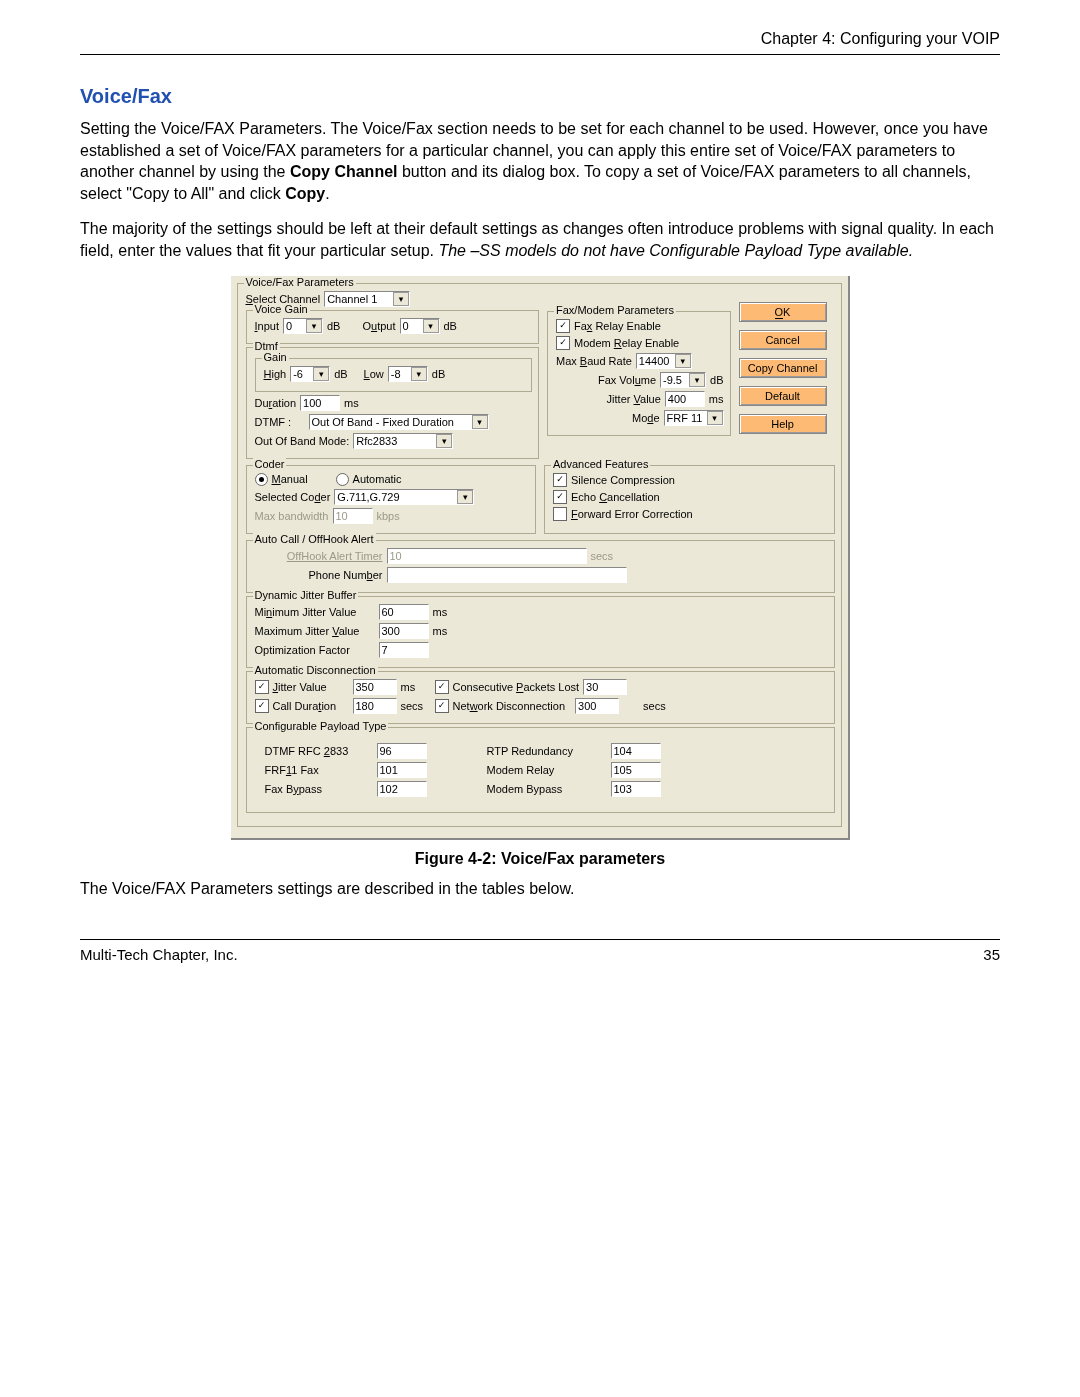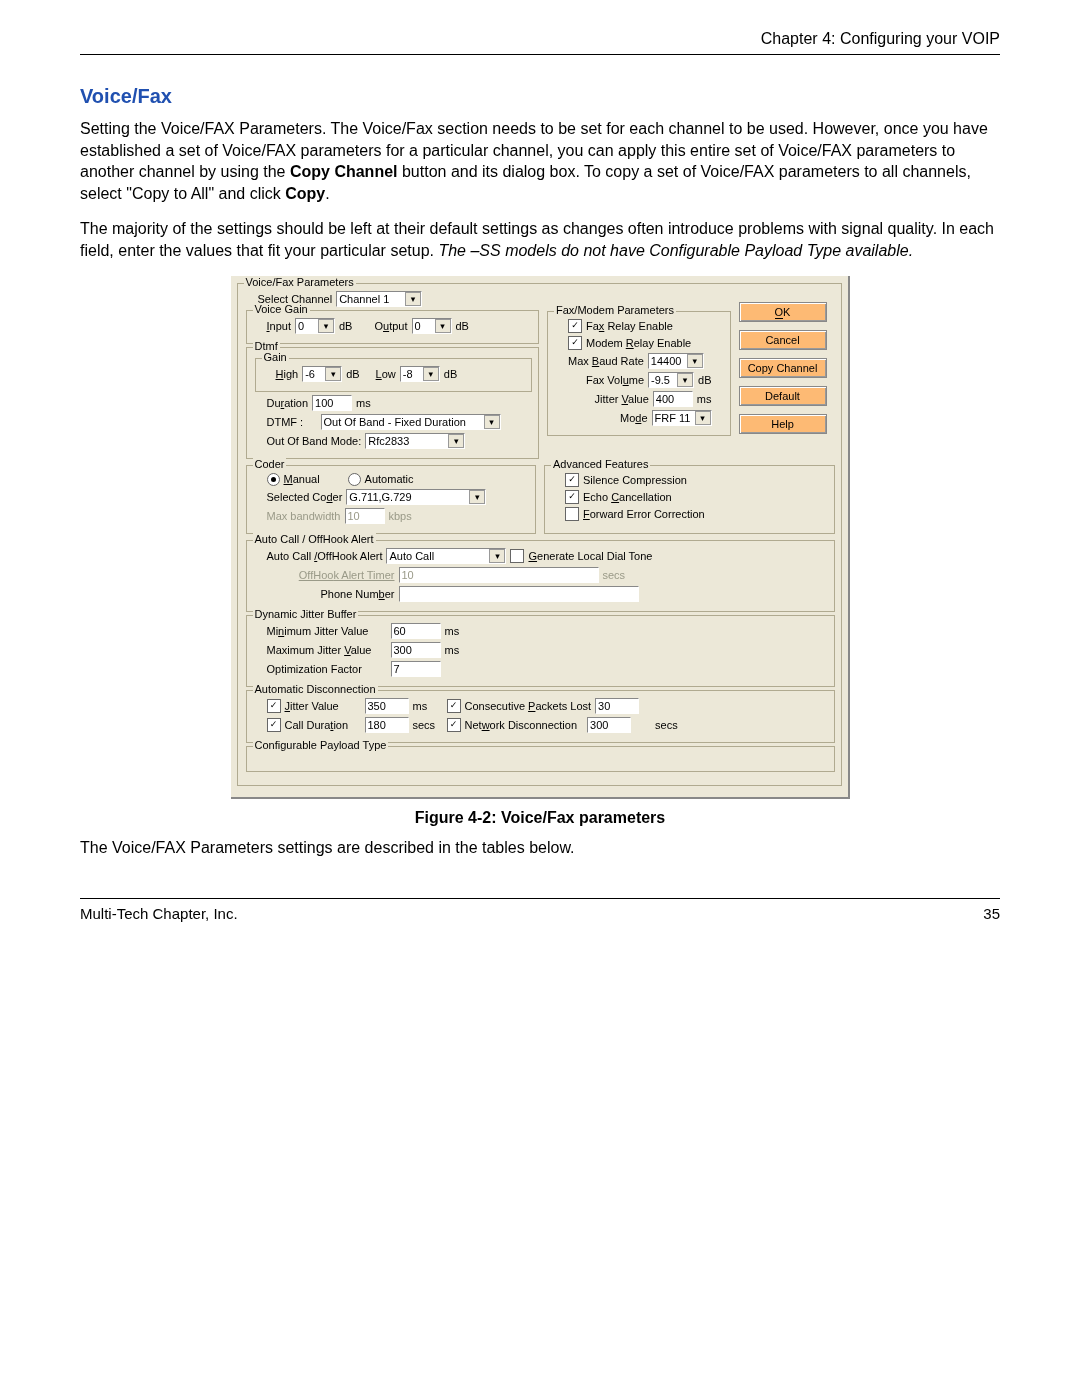--- a/index.html
+++ b/index.html
@@ -66,21 +66,21 @@
     position: relative;
   }
   .fs-title {
     position: absolute;
     top: -8px;
     left: 6px;
     background: #ece8d8;
     padding: 0 2px;
     font-size: 11px;
   }
-  .row { display:flex; align-items:center; gap:4px; margin:3px 12px; }
+  .row { display:flex; align-items:center; gap:4px; margin:3px 0; }
   .u { text-decoration: underline; }
   .select, .input {
     font-family: Tahoma, Arial, sans-serif;
     font-size: 11px;
     background: #fff;
     border-top:1px solid #888; border-left:1px solid #888;
     border-right:1px solid #fff; border-bottom:1px solid #fff;
     padding: 1px 2px;
     box-sizing: border-box;
   }
@@ -249,26 +249,20 @@
           </div>
         <div class="row">
             <span class="checkbox"></span>
             <span class="lbl"><span class="u">F</span>orward Error Correction</span>
           </div>
       </div>
     </div>
 
     <div class="fs">
       <span class="fs-title">Auto Call / OffHook Alert</span>
-      <div class="row">
-        <span class="lbl">Auto Call <span class="u">/</span>OffHook Alert</span>
-        <span class="select dd" style="width:120px;">Auto Call</span>
-        <span class="checkbox"></span>
-        <span class="lbl"><span class="u">G</span>enerate Local Dial Tone</span>
-      </div>
       <div class="row disabled">
         <span class="lbl" style="width:128px; text-align:right;text-decoration:underline;">OffHoo<span class="u">k</span> Alert Timer</span>
         <input class="input disabled" style="width: 200px;" value="10">
         <span>secs</span>
       </div>
       <div class="row">
         <span class="lbl" style="width:128px; text-align:right;">Phone Num<span class="u">b</span>er</span>
         <input class="input" style="width: 240px;" value="">
       </div>
     </div>
@@ -310,20 +304,48 @@
         <span class="checkbox">✓</span>
         <span class="lbl">Net<span class="u">w</span>ork Disconnection</span>
         <input class="input" style="width: 44px; margin-left: 6px;" value="300">
         <span style="margin-left:20px;">secs</span>
       </div>
     </div>
 
     <div class="fs" style="padding:12px 18px;">
       <span class="fs-title">Configurable Payload Type</span>
       <div style="display:flex; gap:60px;">
+        <div>
+          <div class="row">
+              <span class="lbl" style="width:108px;">DTMF RFC <span class="u">2</span>833</span>
+              <input class="input" style="width: 50px;" value="96">
+            </div>
+          <div class="row">
+              <span class="lbl" style="width:108px;">FRF<span class="u">1</span>1 Fax</span>
+              <input class="input" style="width: 50px;" value="101">
+            </div>
+          <div class="row">
+              <span class="lbl" style="width:108px;">Fax B<span class="u">y</span>pass</span>
+              <input class="input" style="width: 50px;" value="102">
+            </div>
+        </div>
+        <div>
+          <div class="row">
+              <span class="lbl" style="width:120px;">RTP Redundancy</span>
+              <input class="input" style="width: 50px;" value="104">
+            </div>
+          <div class="row">
+              <span class="lbl" style="width:120px;">Modem Relay</span>
+              <input class="input" style="width: 50px;" value="105">
+            </div>
+          <div class="row">
+              <span class="lbl" style="width:120px;">Modem Bypass</span>
+              <input class="input" style="width: 50px;" value="103">
+            </div>
+        </div>
       </div>
     </div>
 
   </div>
 </div>
 
 <div class="figure-caption">Figure 4-2: Voice/Fax parameters</div>
 <div class="para">The Voice/FAX Parameters settings are described in the tables below.</div>
 
 <div class="footer">

